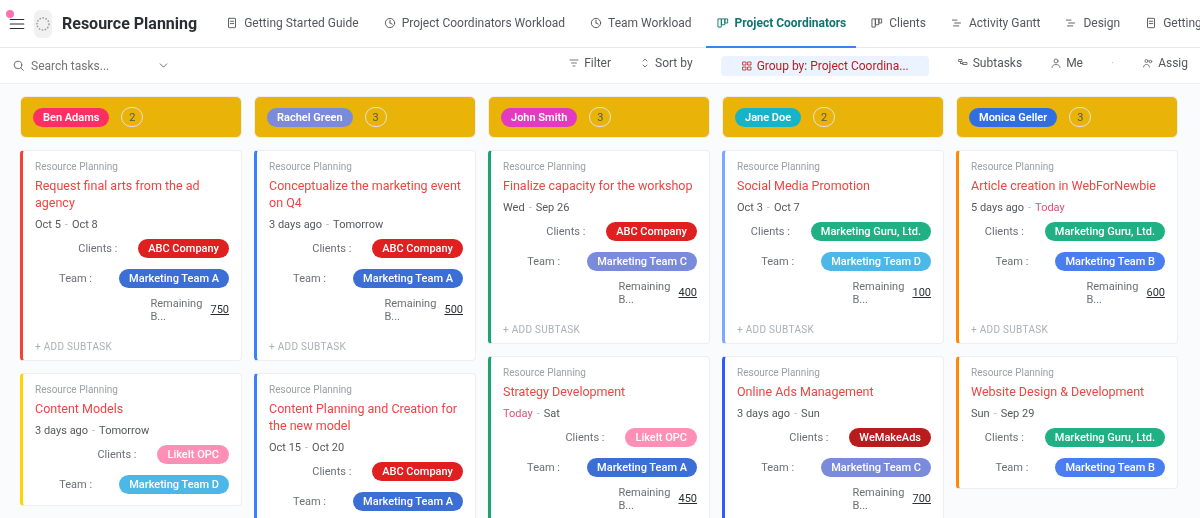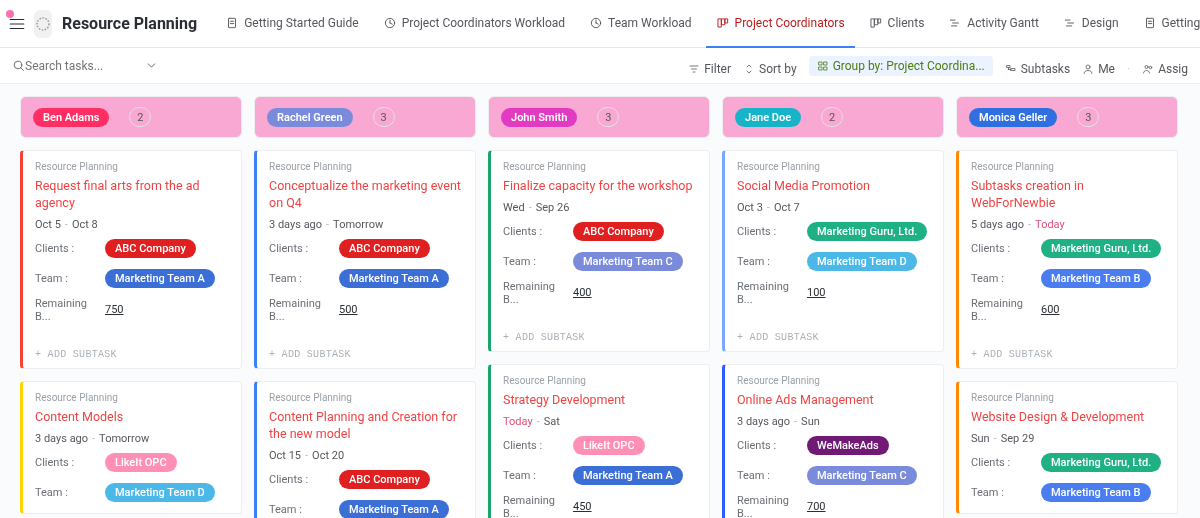--- a/index.html
+++ b/index.html
@@ -7,49 +7,49 @@
 
   .topbar { display: flex; align-items: center; height: 48px; padding: 0 8px; background: #fff; border-bottom: 1px solid #e8e8e8; gap: 4px; }
   .hamburger { width: 24px; height: 24px; display:flex; align-items:center; justify-content:center; cursor:pointer; position:relative; margin-right:4px; }
   .hamburger svg { width:18px; height:18px; }
   .hamburger .dot { position:absolute; top:-2px; left:-2px; width:8px; height:8px; background:#fd71af; border-radius:50%; }
   .logo-box { width:28px; height:28px; border-radius:6px; background:#f1f1f1; display:flex; align-items:center; justify-content:center; margin-right:6px; }
   .logo-box svg { width:18px; height:18px; stroke:#999; fill:none; stroke-width:2; stroke-dasharray:2 2; }
   .page-title { font-weight:700; font-size:16px; margin-right:14px; white-space:nowrap; }
 
   .view-tab { display:flex; align-items:center; gap:5px; padding:0 10px; height:48px; font-size:12px; color:#54575d; cursor:pointer; white-space:nowrap; border-bottom:2px solid transparent; }
-  .view-tab.active { color:#b91c1c; border-bottom-color:#3b82f6; font-weight:400; }
+  .view-tab.active { color:#0f766e; border-bottom-color:#3b82f6; font-weight:700; }
   .view-tab svg { width:14px; height:14px; }
 
   .toolbar { display:flex; align-items:center; height:36px; padding:0 12px; background:#fff; border-bottom:1px solid #eee; gap:14px; font-size:12px; color:#54575d; }
-  .search-box { display:flex; align-items:center; gap:0; flex:0 0 180px; }
+  .search-box { display:flex; align-items:center; gap:6px; flex:0 0 180px; }
   .search-box svg { width:13px; height:13px; }
   .search-input { border:none; outline:none; font-size:12px; color:#888; width:120px; background:transparent; }
   .chev { width:12px; height:12px; }
-  .toolbar-right { margin-left:auto; display:flex; align-items:flex-end; gap:12px; }
+  .toolbar-right { margin-left:auto; display:flex; align-items:flex-start; gap:28px; }
   .tb-item { display:flex; align-items:center; gap:4px; cursor:pointer; }
-  .tb-item.grp { color:#4d7c0f; background:#eaf3ff; padding:3px 8px; border-radius:4px; }
+  .tb-item.grp { color:#b91c1c; background:#eaf3ff; padding:3px 20px; border-radius:4px; }
   .tb-item svg { width:12px; height:12px; }
 
   .board { display:flex; gap:12px; padding:12px 10px 0 20px; overflow-x:auto; }
   .column { flex:0 0 222px; display:flex; flex-direction:column; gap:12px; }
-  .col-head { background:#f9a8d4; border:1px solid #eee; border-radius:6px; padding:10px 12px; display:flex; align-items:center; gap:20px; }
+  .col-head { background:#eab308; border:1px solid #eee; border-radius:6px; padding:10px 12px; display:flex; align-items:center; gap:12px; }
   .pill { display:inline-block; padding:3px 10px; border-radius:10px; font-size:11px; font-weight:600; color:#fff; }
   .count { width:22px; height:20px; border:1px solid #e2e2e2; border-radius:10px; display:flex; align-items:center; justify-content:center; font-size:11px; color:#555; }
 
   .card { background:#fff; border:1px solid #eee; border-radius:4px; padding:10px 12px 8px 12px; border-left:3px solid #ccc; display:flex; flex-direction:column; gap:6px; }
   .card .bc { font-size:10px; color:#9aa0a6; }
   .card .title { font-size:12.5px; color:#ef4444; line-height:1.35; }
   .card .dates { font-size:11px; color:#54575d; }
   .card .dates .sep { color:#bbb; margin:0 4px; }
   .card .today { color:#e04f78; }
-  .card .row { display:flex; align-items:center; gap:10px; font-size:11px; color:#6b6f76; min-height:24px; }
+  .card .row { display:flex; align-items:center; font-size:11px; color:#6b6f76; min-height:24px;justify-content:flex-end; }
   .card .row .label { width:60px; color:#6b6f76; }
   .tag { display:inline-block; padding:3px 10px; border-radius:11px; font-size:11px; font-weight:500; color:#fff; }
-  .add-sub { font-size:10px; color:#aab0b6; letter-spacing:0.3px; cursor:pointer; margin-top:20px;font-family:Liberation Mono, monospace; }
+  .add-sub { font-size:10px; color:#aab0b6; letter-spacing:0.3px; cursor:pointer; margin-top:12px; }
   .remaining-val { color:#2a2e34;text-decoration:underline; }
 
   
   .ico { stroke:currentColor; fill:none; stroke-width:1.6; stroke-linecap:round; stroke-linejoin:round; }
 </style>
 </head>
 <body>
 
 <div class="topbar">
   <div class="hamburger">
@@ -338,41 +338,41 @@
           <span class="remaining-val">100</span>
         </div>
         <div class="add-sub">+ ADD SUBTASK</div>
       </div>
       <div class="card" style="border-left-color: rgb(45, 91, 255);">
         <div class="bc">Resource Planning</div>
         <div class="title">Online Ads Management</div>
         <div class="dates"><span>3 days ago</span><span class="sep">-</span><span>Sun</span></div>
         <div class="row">
           <span class="label">Clients :</span>
-          <span class="tag" style="background:#701a75">WeMakeAds</span>
+          <span class="tag" style="background:#b91c1c">WeMakeAds</span>
         </div>
         <div class="row">
           <span class="label">Team :</span>
           <span class="tag" style="background:#7a8bdc">Marketing Team C</span>
         </div>
         <div class="row">
           <span class="label">Remaining B...</span>
           <span class="remaining-val">700</span>
         </div>
         <div class="add-sub">+ ADD SUBTASK</div>
       </div>
     </div>
     <div class="column">
       <div class="col-head">
         <span class="pill" style="background:#2f6fe0">Monica Geller</span>
         <span class="count">3</span>
       </div>
       <div class="card" style="border-left-color: rgb(255, 138, 0);">
         <div class="bc">Resource Planning</div>
-        <div class="title">Subtasks creation in WebForNewbie</div>
+        <div class="title">Article creation in WebForNewbie</div>
         <div class="dates"><span>5 days ago</span><span class="sep">-</span><span class="today">Today</span></div>
         <div class="row">
           <span class="label">Clients :</span>
           <span class="tag" style="background:#1fb184">Marketing Guru, Ltd.</span>
         </div>
         <div class="row">
           <span class="label">Team :</span>
           <span class="tag" style="background:#4a7ef0">Marketing Team B</span>
         </div>
         <div class="row">

